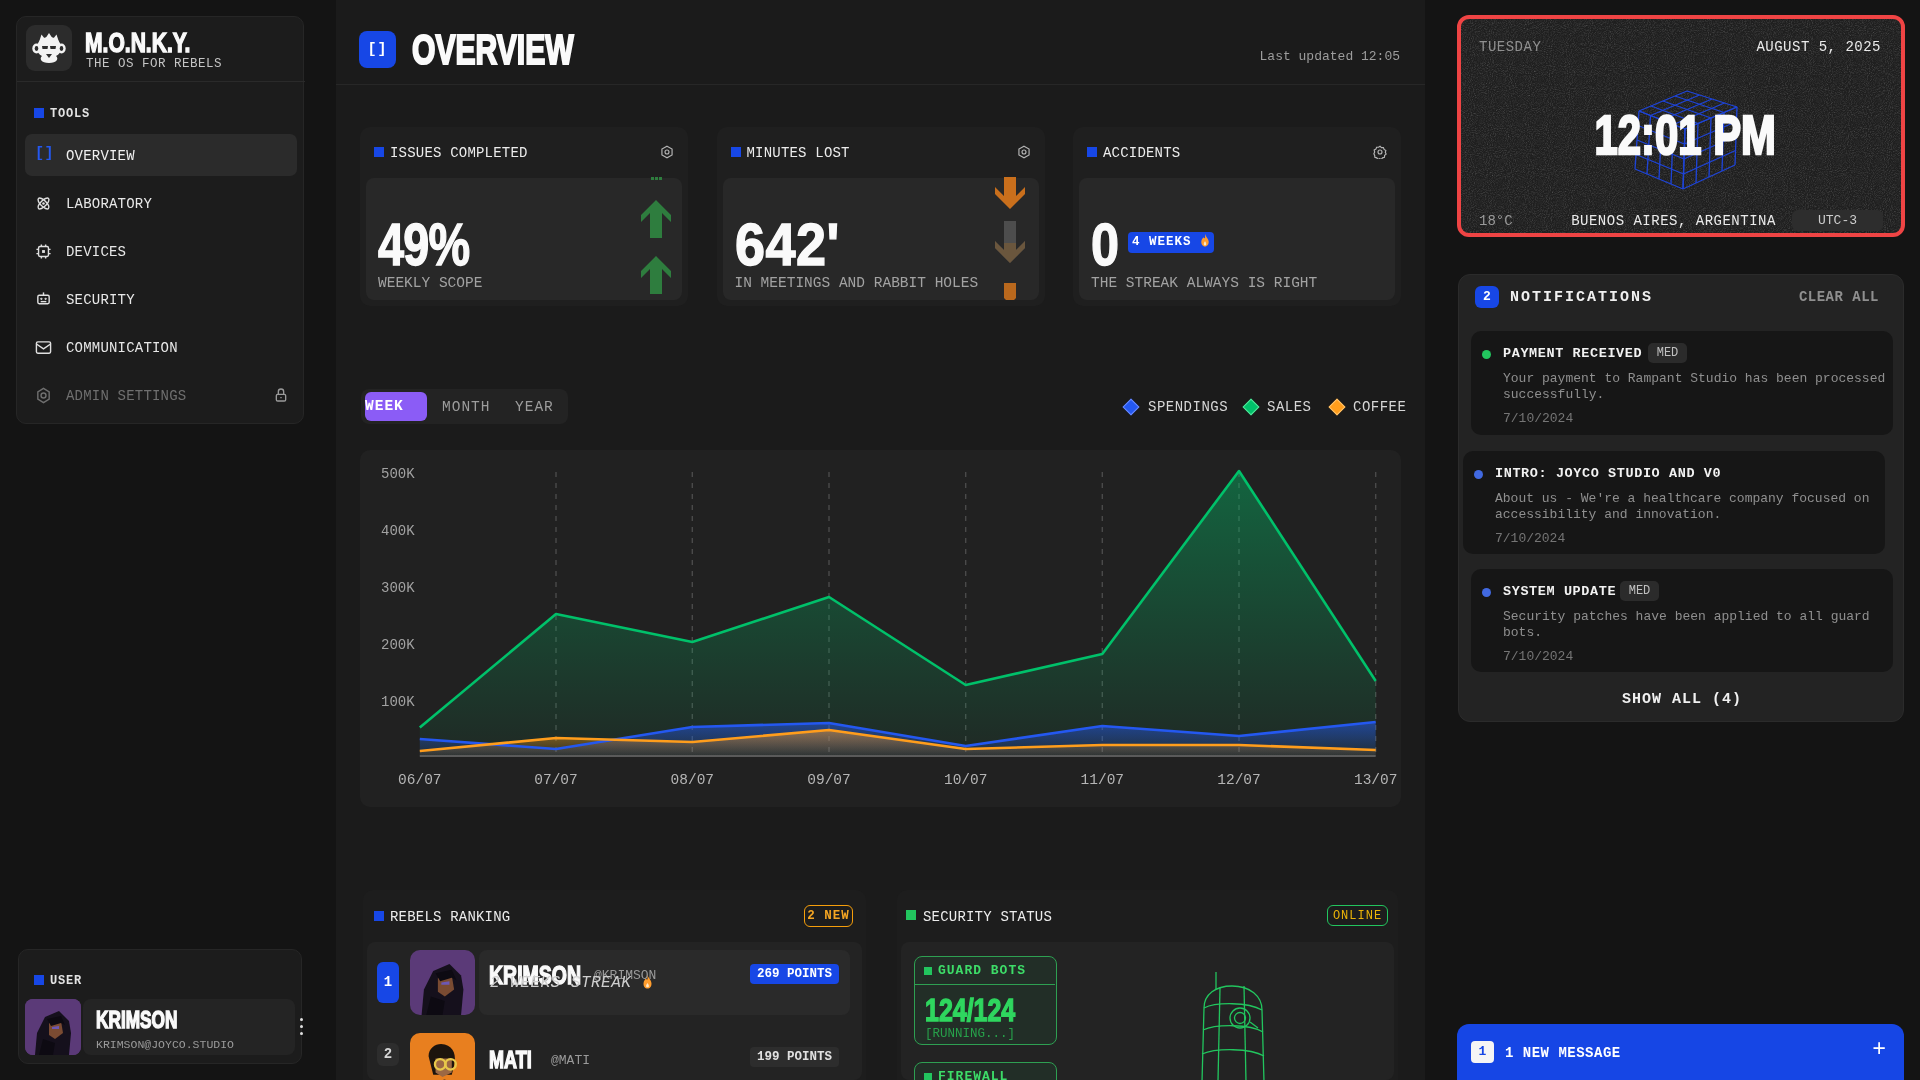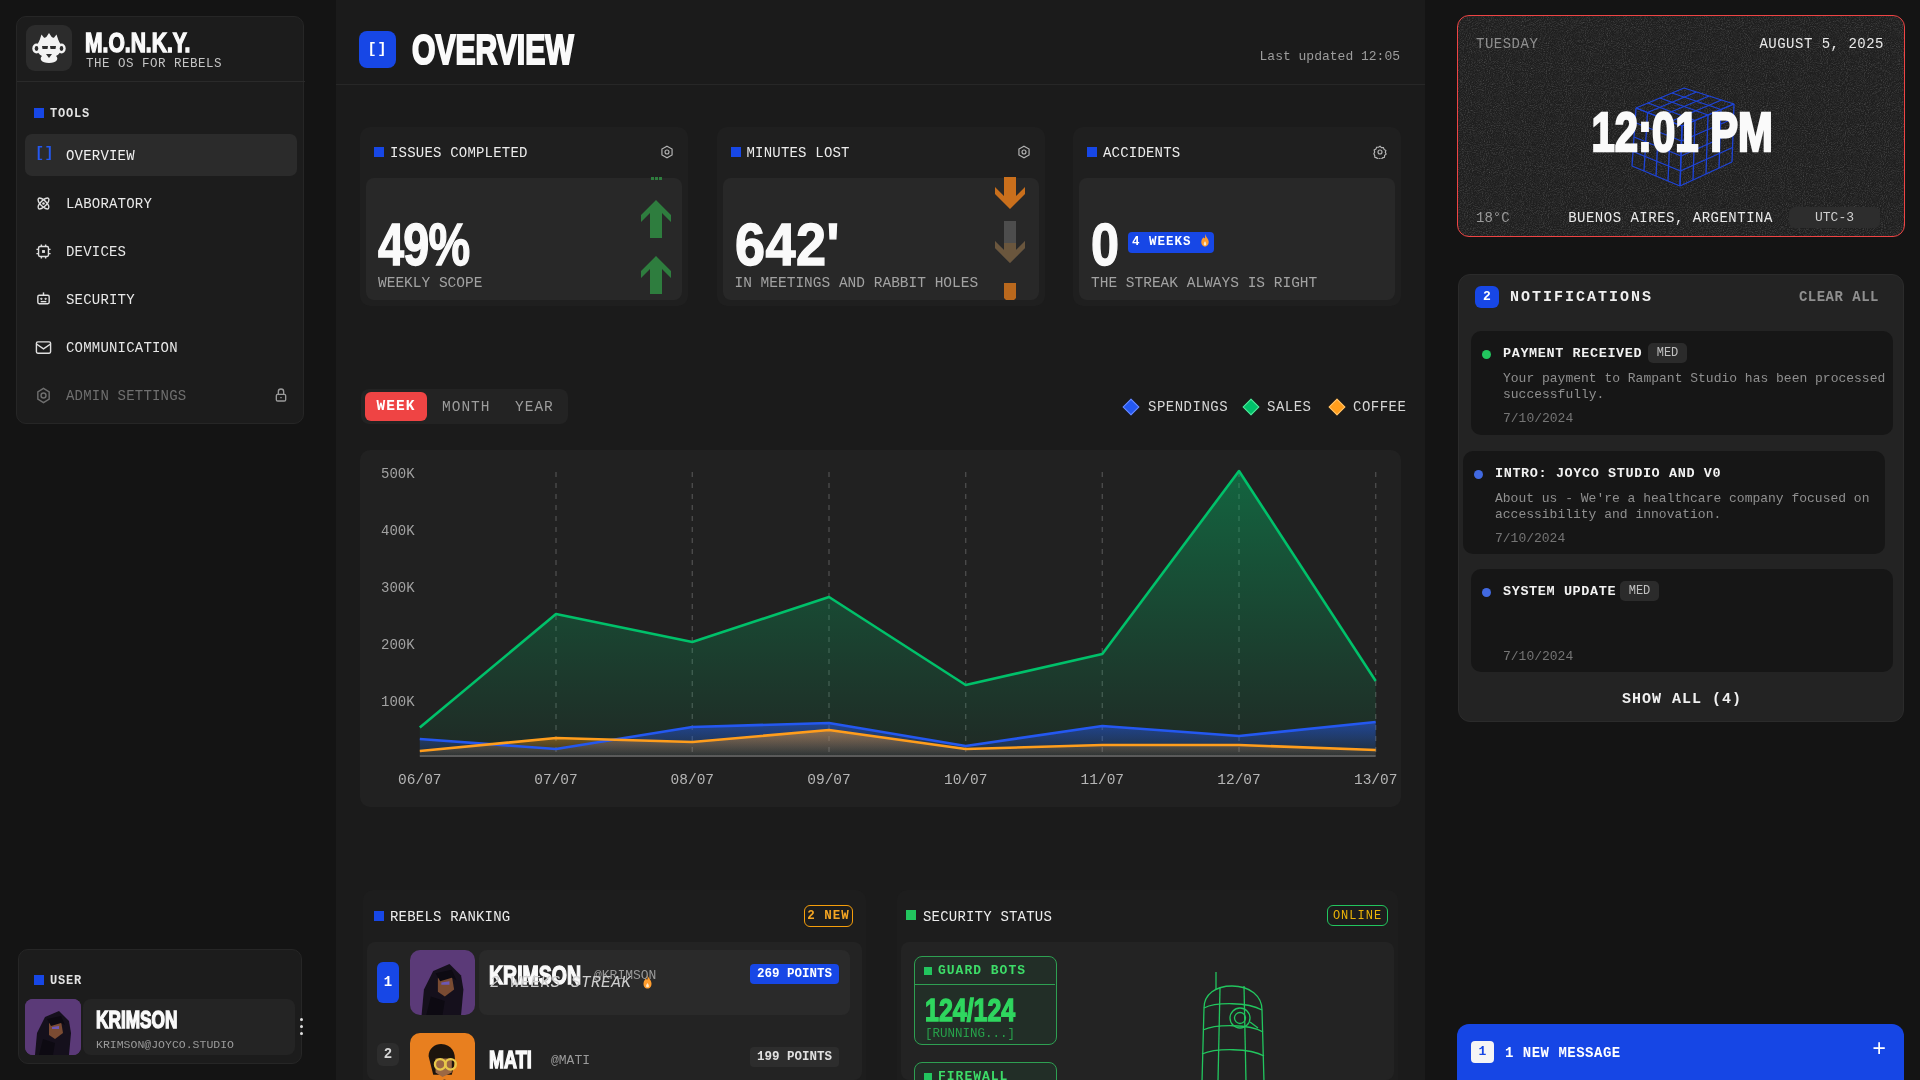--- a/index.html
+++ b/index.html
@@ -172,21 +172,21 @@
     <div class="abs" style="left:55px; top:105px; width:86px; height:21px; background:#1747e6; border-radius:4px; text-align:center;">
       <span style="color:#fff; font-size:12.5px; font-weight:bold; line-height:21px; letter-spacing:1px;">4 WEEKS </span><svg width="10" height="13" viewBox="0 0 12 16" style="vertical-align:-2px;">
           <path d="M6 0 C7 4 10 5 10.5 9 C11 12.5 8.8 15.5 6 15.5 C3.2 15.5 1 12.5 1.5 9 C1.8 6.8 3 5.5 4 4 C4.5 5 5.5 5.5 6 5 C6.3 4.2 6 2 6 0Z" fill="#ff9d2e"></path>
           <path d="M6 9 C7 10.5 7.8 11.5 7.5 13 C7.2 14.5 4.8 14.5 4.5 13 C4.2 11.5 5 10.5 6 9Z" fill="#ffe9c9"></path>
         </svg>
     </div>
     <div class="abs" style="left:18px; top:148px; font-size:14.5px; color:#a2a2a2;">THE STREAK ALWAYS IS RIGHT</div>
   </div>
 
   <div class="abs" style="left:25px; top:389px; width:207px; height:35px; background:#232323; border-radius:8px;"></div>
-  <div class="abs" style="left:29px; top:392px; width:62px; height:29px; background:#ef4444; border-radius:6px; text-align:center;">
+  <div class="abs" style="left:29px; top:392px; width:62px; height:29px; background:#8b5cf6; border-radius:6px; ">
     <span style="color:#fff; font-size:14.5px; font-weight:bold; line-height:29px; letter-spacing:1px;">WEEK</span>
   </div>
   <div class="abs" style="left:106px; top:399px; font-size:14.5px; color:#9c9c9c; letter-spacing:1px;">MONTH</div>
   <div class="abs" style="left:179px; top:399px; font-size:14.5px; color:#9c9c9c; letter-spacing:1px;">YEAR</div>
 
   <div class="abs" style="left:789px; top:401px; width:12px; height:12px; background:#2458f0; transform:rotate(45deg); border:1px solid #6c8bff;"></div>
   <div class="abs" style="left:812px; top:399px; font-size:14px; color:#d6d6d6; letter-spacing:0.5px;">SPENDINGS</div>
   <div class="abs" style="left:909px; top:401px; width:12px; height:12px; background:#00c16a; transform:rotate(45deg); border:1px solid #57e79c;"></div>
   <div class="abs" style="left:931px; top:399px; font-size:14px; color:#d6d6d6; letter-spacing:0.5px;">SALES</div>
   <div class="abs" style="left:995px; top:401px; width:12px; height:12px; background:#ff9d1c; transform:rotate(45deg); border:1px solid #ffc46e;"></div>
@@ -336,21 +336,21 @@
         <line x1="24" y1="17" x2="22" y2="112"></line>
         <line x1="48" y1="16" x2="50" y2="112"></line>
         <circle cx="44" cy="48" r="10"></circle>
         <circle cx="44" cy="48" r="5.5"></circle>
         <line x1="54" y1="52" x2="62" y2="58"></line>
       </svg>
     </div>
   </div>
 </div>
 
-<div class="abs" style="left:1457px; top:15px; width:448px; height:222px; background:#1f1f1f; border-radius:12px; overflow:hidden; border:1px solid #ef4444;">
+<div class="abs" style="left:1457px; top:15px; width:448px; height:222px; background:#1f1f1f; border-radius:12px; overflow:hidden; border:4px solid #ef4444;">
   <svg class="abs" style="left:0; top:0;" width="448" height="222">
     <filter id="noise">
         <feTurbulence type="fractalNoise" baseFrequency="0.95" numOctaves="2" stitchTiles="stitch"></feTurbulence>
         <feColorMatrix type="matrix" values="0 0 0 0 1  0 0 0 0 1  0 0 0 0 1  0.7 0.7 0.7 0 -0.95"></feColorMatrix>
       </filter>
     <rect width="448" height="222" filter="url(#noise)" opacity="0.3"></rect>
   </svg>
 
   <svg class="abs" style="left:160px; top:58px;" width="126" height="122" viewBox="0 0 126 122" fill="none" stroke="#1e44d8" stroke-width="1.3">
     <line x1="18.0" y1="34.0" x2="64.0" y2="52.0"></line>
@@ -411,20 +411,21 @@
     <div class="abs" style="left:11px; top:19px; width:9px; height:9px; border-radius:50%; background:#4169e1;"></div>
     <div class="abs" style="left:32px; top:15px; font-size:13.5px; font-weight:bold; color:#f2f2f2; letter-spacing:0.6px; white-space:nowrap;">INTRO: JOYCO STUDIO AND V0</div>
     <div class="abs" style="left:32px; top:40px; font-size:13px; color:#8f8f8f; line-height:15.5px; white-space:nowrap;">About us - We're a healthcare company focused on<br>accessibility and innovation.</div>
     <div class="abs" style="left:32px; top:80px; font-size:13px; color:#757575;">7/10/2024</div>
   </div>
 
   <div class="abs" style="left:12px; top:294px; width:422px; height:103px; background:#161616; border-radius:10px;">
     <div class="abs" style="left:11px; top:19px; width:9px; height:9px; border-radius:50%; background:#4169e1;"></div>
     <div class="abs" style="left:32px; top:15px; font-size:13.5px; font-weight:bold; color:#f2f2f2; letter-spacing:0.6px; white-space:nowrap;">SYSTEM UPDATE</div>
     <div class="abs" style="left:149px; top:12px; width:39px; height:20px; background:#2b2b2b; border-radius:5px; text-align:center;"><span style="font-size:12px; color:#c0c0c0; line-height:20px;">MED</span></div>
+    <div class="abs" style="left:32px; top:40px; font-size:13px; color:#8f8f8f; line-height:15.5px; white-space:nowrap;">Security patches have been applied to all guard<br>bots.</div>
     <div class="abs" style="left:32px; top:80px; font-size:13px; color:#757575;">7/10/2024</div>
   </div>
 
   <div class="abs" style="left:0; top:416px; width:446px; text-align:center; font-size:15px; font-weight:bold; color:#f0f0f0; letter-spacing:1px;">SHOW ALL (4)</div>
 </div>
 
 <div class="abs" style="left:1457px; top:1024px; width:447px; height:56px; background:#1646e5; border-radius:12px 12px 0 0;">
   <div class="abs" style="left:14px; top:17px; width:23px; height:22px; background:#f5f5f5; border-radius:4px; text-align:center;">
     <span style="color:#1646e5; font-size:13px; font-weight:bold; line-height:22px;">1</span>
   </div>

